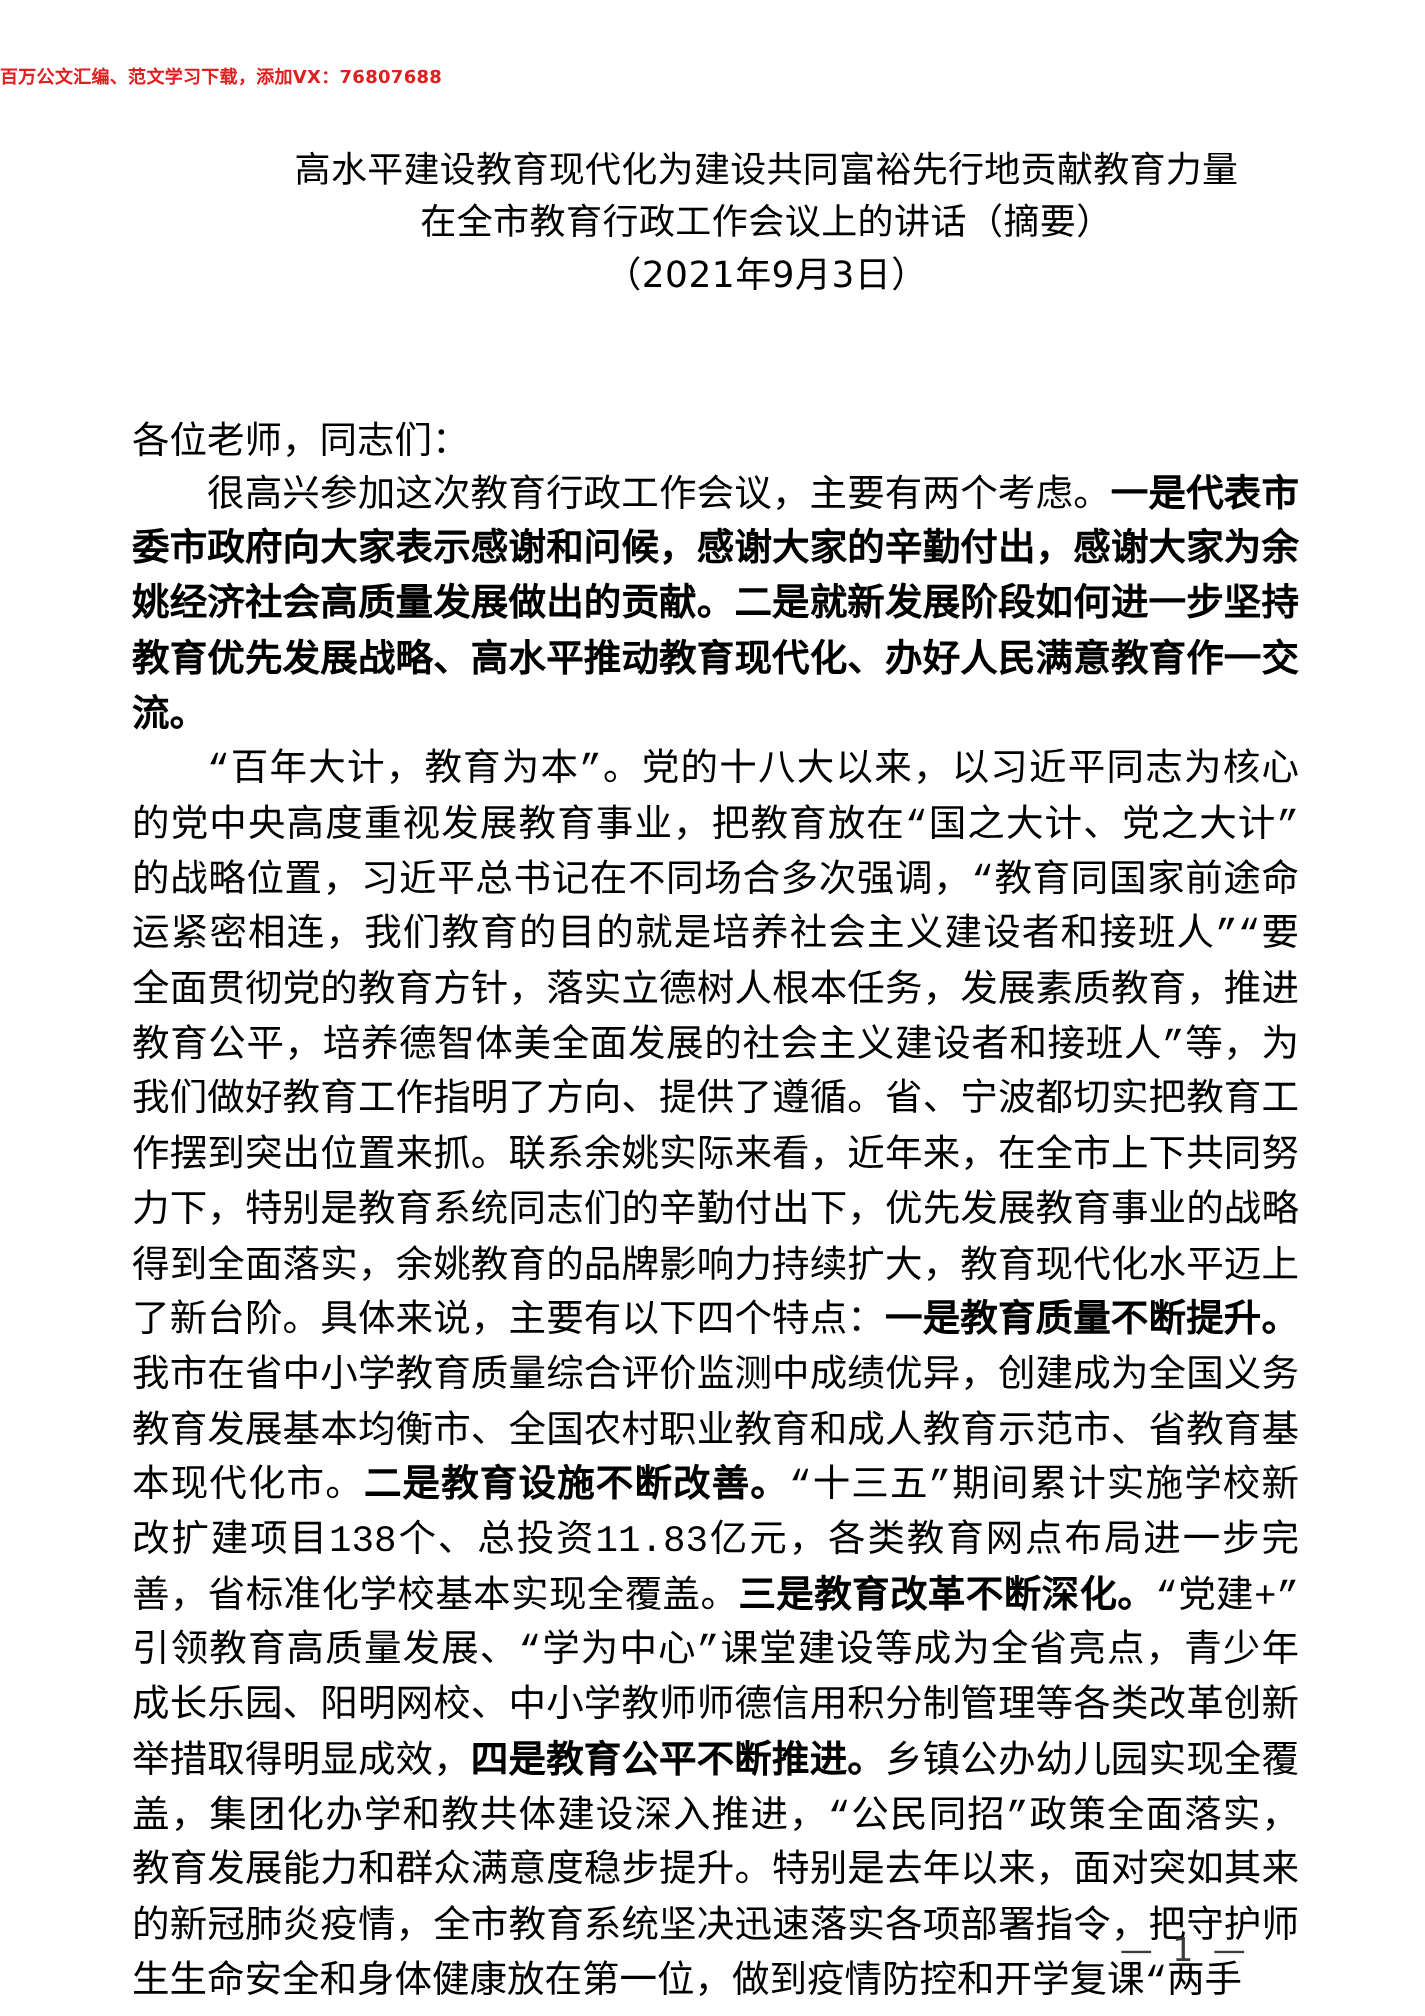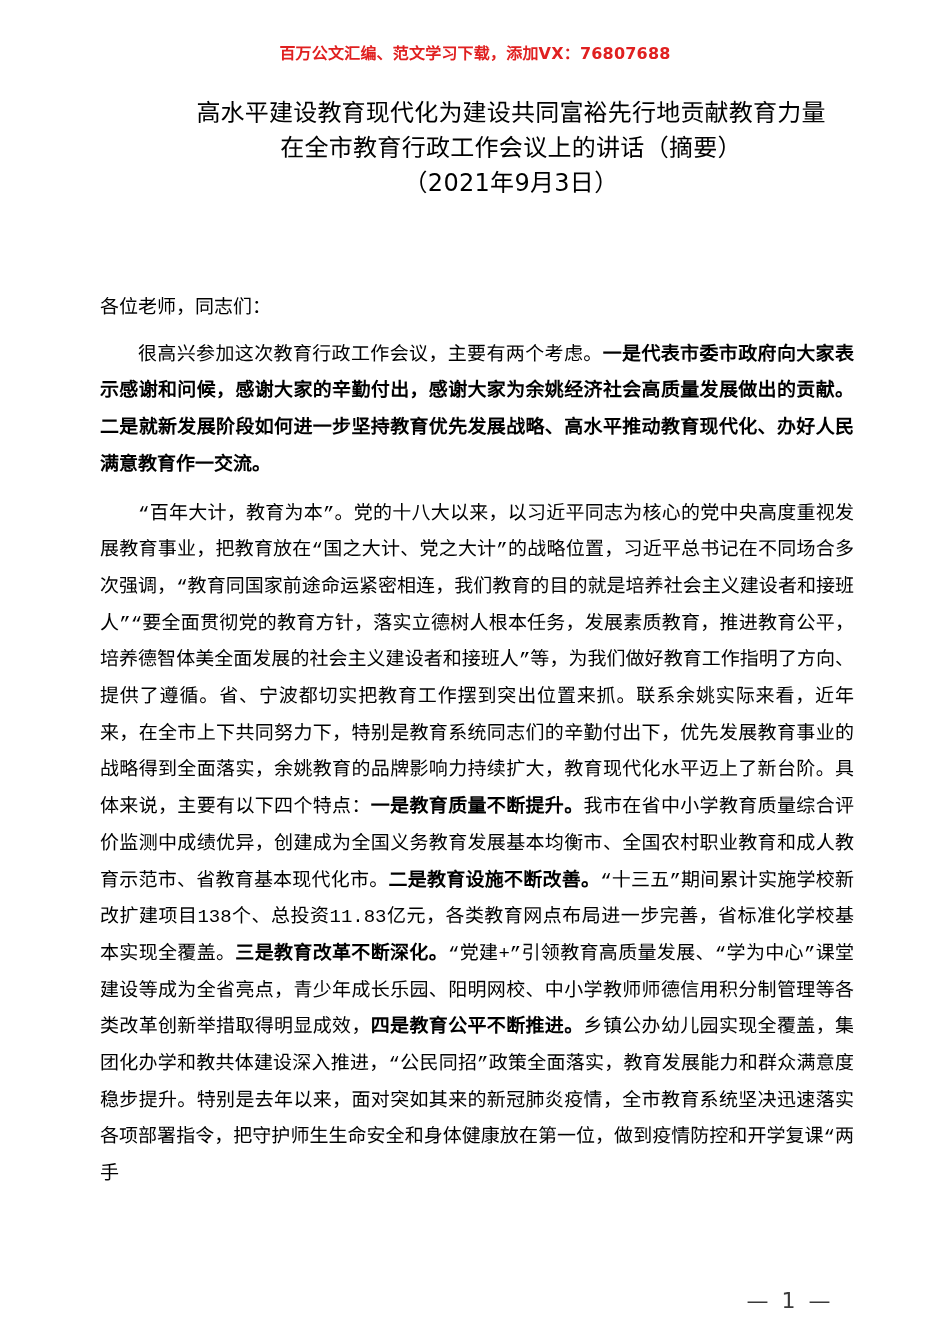--- a/index.html
+++ b/index.html
@@ -20,22 +20,22 @@
     color: #000000;
     -webkit-font-smoothing: antialiased;
   }
 
   
   .promo-header {
     position: absolute;
     top: 44px;
     left: 0;
     width: 950px;
-    text-align: center;
-    font-size: 16px;
+    text-align: left;
+    font-size: 12px;
     font-weight: 700;
     letter-spacing: 0.2px;
     line-height: 1.2;
     white-space: nowrap;
   }
 
   
   .title-block {
     position: absolute;
     top: 96px;
@@ -56,22 +56,22 @@
   }
 
   
   .body-area {
     position: absolute;
     top: 276px;
     left: 88px;
     width: 778px;
   }
   p.para {
-    margin: 12px;
-    font-size: 19px;
+    margin: 0;
+    font-size: 25px;
     line-height: 36.7px;
     text-align: justify;
     text-justify: inter-ideograph;
     letter-spacing: 0px;
     word-break: break-all;
   }
   p.para.indent {
     text-indent: 2em;
     font-family: Liberation Mono, monospace;
   }

